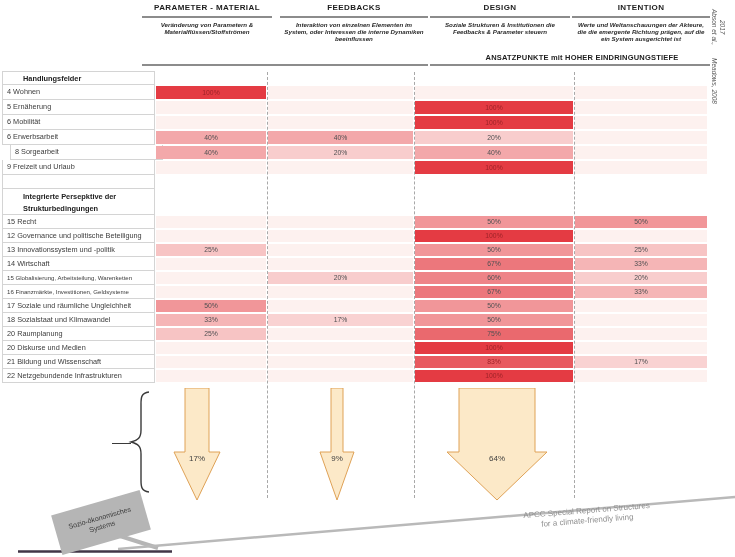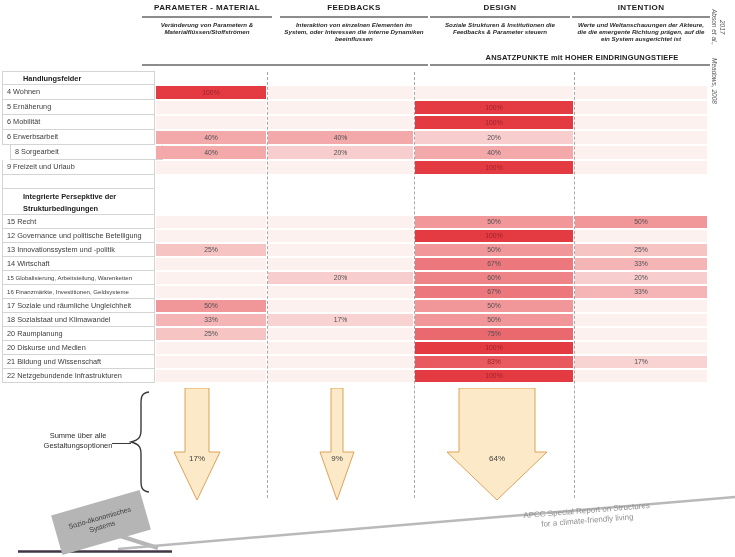--- a/index.html
+++ b/index.html
@@ -172,21 +172,20 @@
       </svg>
     <span class="arrow-pct">9%</span>
   </div>
   <div class="arrow-box" style="left:446px;width:102px">
     <svg width="102" height="113">
         <polygon points="13,0 89,0 89,64 101,64 51,112 1,64 13,64"></polygon>
       </svg>
     <span class="arrow-pct">64%</span>
   </div>
 
-  <div class="sum-label">Summe über alle Gestaltungsoptionen</div>
   <div class="sum-line"></div>
   <svg class="brace-svg" width="26" height="104">
     <path d="M 23 2 C 15 3 15 8 15 14 L 15 40 C 15 48 12 50 5 52 C 12 54 15 56 15 64 L 15 90 C 15 96 15 101 23 102"></path>
   </svg>
 
   <svg class="footer-svg" width="735" height="67">
     <line x1="120" y1="46" x2="158" y2="58" stroke="#b5b5b5" stroke-width="4"></line>
     <line x1="118" y1="59" x2="735" y2="7" stroke="#b9b9b9" stroke-width="2.5"></line>
     <line x1="18" y1="61.5" x2="172" y2="61.5" stroke="#413546" stroke-width="2.5"></line>
   </svg>

